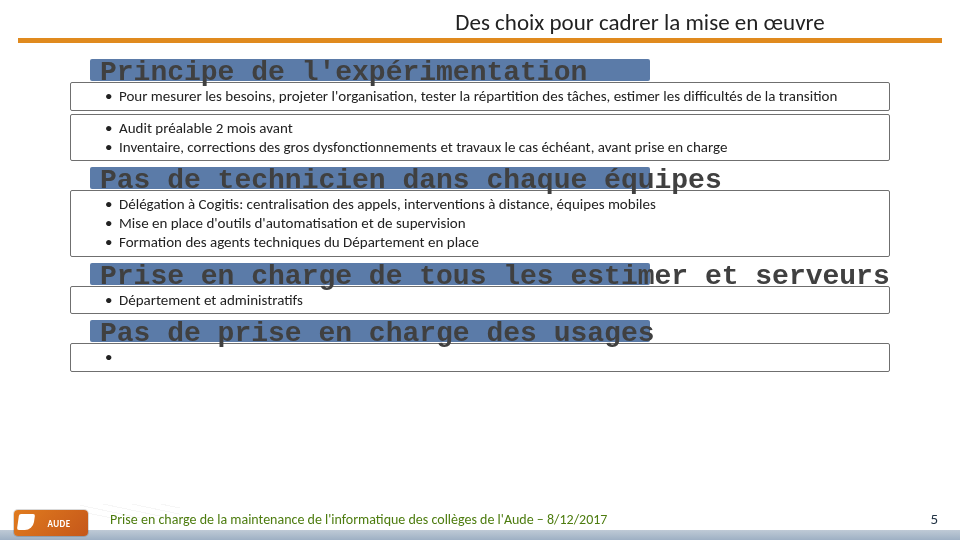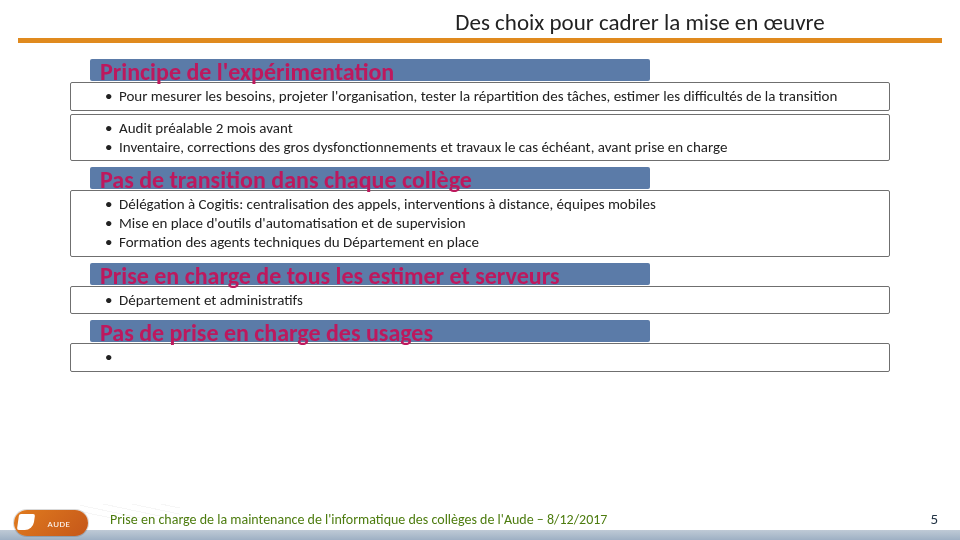--- a/index.html
+++ b/index.html
@@ -44,24 +44,25 @@
     top: 2px;
     height: 22px;
     width: 560px;
     background: #5b7ba8;
     border-radius: 2px;
   }
   .heading-label {
     position: absolute;
     left: 30px;
     top: 0;
-    font-size: 24px;
+    font-size: 28px;
     font-weight: bold;
-    color: #be185d;
+    color: #404040;
     white-space: nowrap;
+    font-family: Liberation Mono, monospace;
   }
   .body-box {
     border: 1px solid #6f6f6f;
     border-radius: 2px;
     margin-top: -1px;
     padding: 4px 10px 4px 34px;
     font-size: 15px;
     color: #222;
     line-height: 1.25;
     background: #fff;
@@ -89,27 +90,27 @@
     height: 10px;
     background: linear-gradient(to bottom, #bfcad6 0%, #9eb0c4 100%);
   }
   .footer-logo {
     position: absolute;
     left: 14px;
     bottom: 4px;
     width: 74px;
     height: 26px;
     background: linear-gradient(135deg, #e07b1e 0%, #c5571a 100%);
-    border-radius: 13px;
+    border-radius: 4px;
     display: flex;
     align-items: center;
     justify-content: center;
     color: #fff;
     font-size: 9px;
-    font-weight: normal;
+    font-weight: bold;
     letter-spacing: 0.5px;
     box-shadow: 0 0 0 1px rgba(0,0,0,0.15);
   }
   .footer-logo::before {
     content: "";
     position: absolute;
     left: 4px;
     top: 4px;
     width: 16px;
     height: 16px;
@@ -172,21 +173,21 @@
         </div>
         <div class="bullet">
           <span class="dot">•</span>
           <span>Inventaire, corrections des gros dysfonctionnements et travaux le cas échéant, avant prise en charge</span>
         </div>
       </div>
     </div>
     <div class="block">
       <div class="heading-row">
         <div class="blue-bar"></div>
-        <div class="heading-label">Pas de transition dans chaque collège</div>
+        <div class="heading-label">Pas de technicien dans chaque équipes</div>
       </div>
       <div class="body-box">
         <div class="bullet">
           <span class="dot">•</span>
           <span>Délégation à Cogitis: centralisation des appels, interventions à distance, équipes mobiles</span>
         </div>
         <div class="bullet">
           <span class="dot">•</span>
           <span>Mise en place d'outils d'automatisation et de supervision</span>
         </div>

